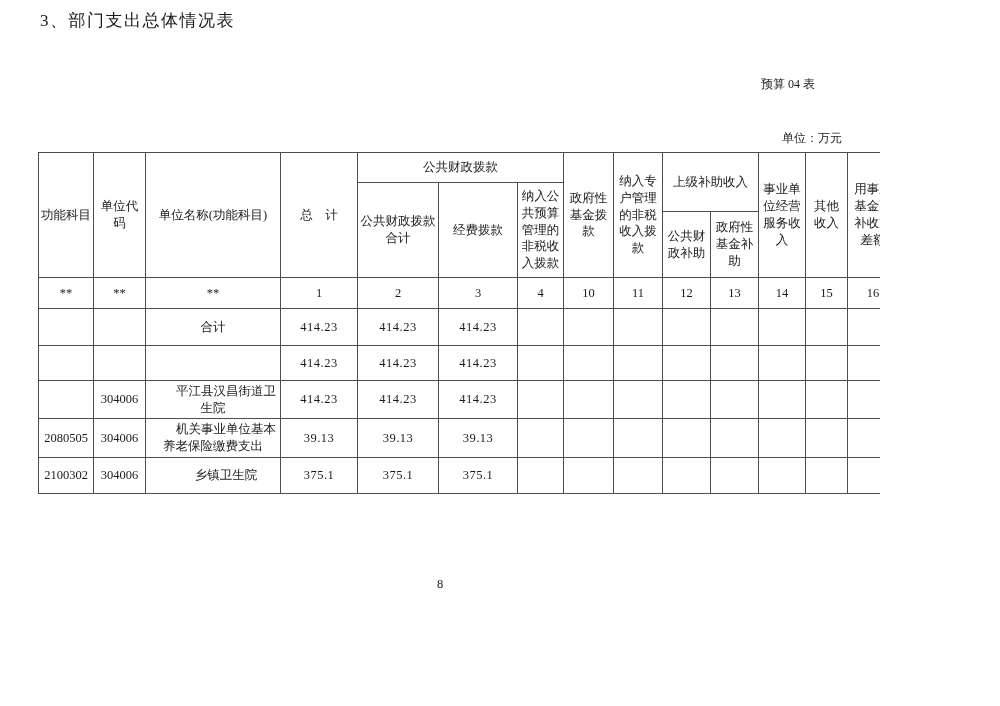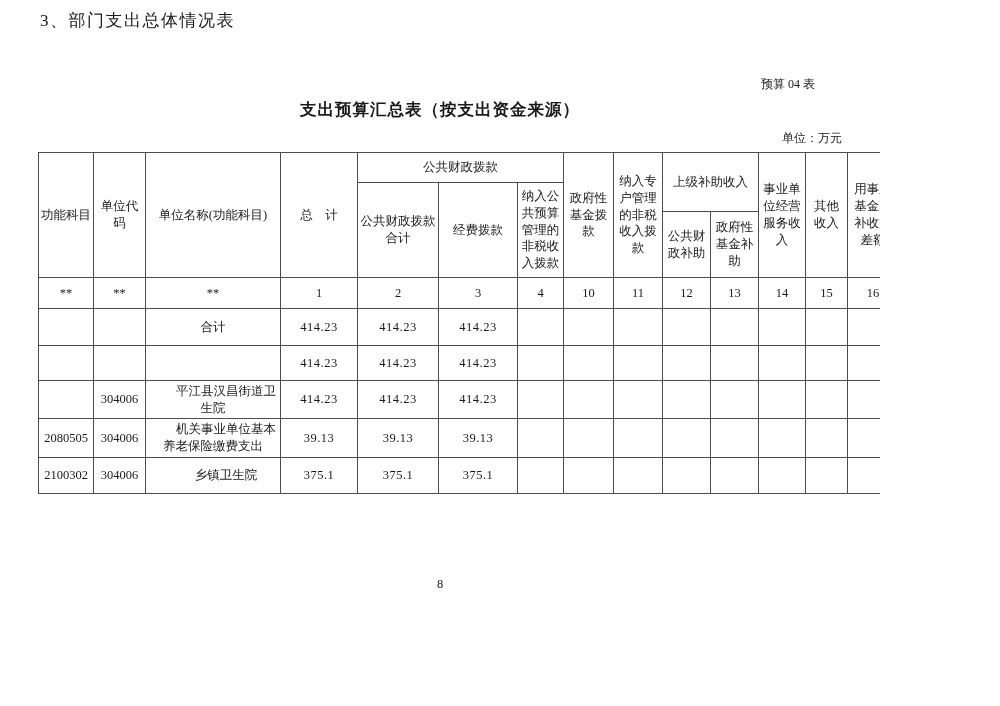--- a/index.html
+++ b/index.html
@@ -101,21 +101,20 @@
     font-size: 12.5px;
   }
 </style>
 </head>
 <body>
 
 <div class="page">
 
   <div class="section-heading">3、部门支出总体情况表</div>
   <div class="table-code">预算 04 表</div>
-  <div class="doc-title">支出预算汇总表（按支出资金来源）</div>
   <div class="unit-note">单位：万元</div>
 
   <table class="budget-table">
     <colgroup>
       <col style="width:55px">
         <col style="width:52px">
         <col style="width:135px">
         <col style="width:77px">
       <col style="width:81px">
         <col style="width:79px">

